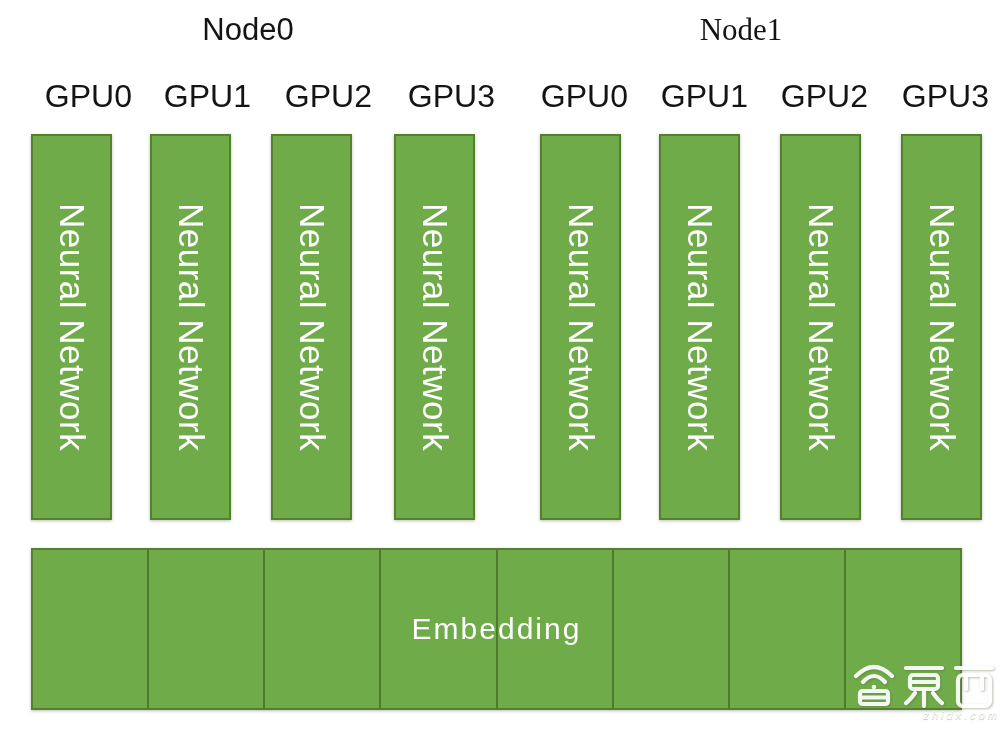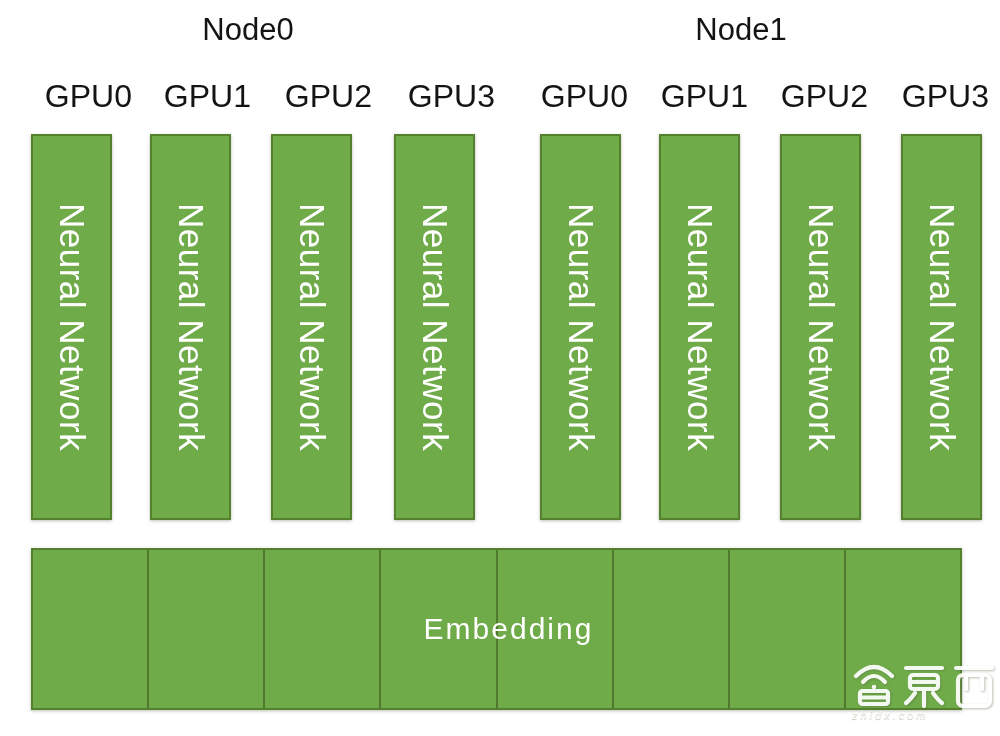--- a/index.html
+++ b/index.html
@@ -4,21 +4,21 @@
 <style>
   html,body{margin:0;padding:0;background:#ffffff;}
   body{width:1000px;height:736px;font-family:"Liberation Sans",sans-serif;}
   .canvas{position:relative;width:1000px;height:736px;background:#ffffff;overflow:hidden;}
 
   .node-label{
     position:absolute;top:12px;width:200px;line-height:36px;
     text-align:center;font-size:31px;color:#141414;
   }
   .nl0{left:148px;}
-  .nl1{left:641px;}
+  .nl1{left:641px;font-family:Liberation Serif, serif;}
 
   .gpu-label{
     position:absolute;top:78px;width:120px;line-height:36px;
     text-align:right;font-size:32px;color:#141414;
   }
   .gl0{left:12px;}  .gl1{left:131px;} .gl2{left:252px;} .gl3{left:375px;}
   .gl4{left:508px;} .gl5{left:628px;} .gl6{left:748px;} .gl7{left:869px;}
 
   .vbar{
     position:absolute;top:134px;width:81px;height:386px;box-sizing:border-box;
@@ -38,33 +38,33 @@
     position:absolute;left:31px;top:548px;width:931px;height:162px;box-sizing:border-box;
     background:#6fab49;border:2px solid #55812f;
     box-shadow:0 1px 3px rgba(100,115,90,0.45);
     display:flex;
   }
   .cell{flex:1 1 0;border-right:2px solid #4f7a2e;}
   .cell:last-child{border-right:none;}
   .embed-label{
     position:absolute;left:31px;top:548px;width:931px;height:162px;
     display:flex;align-items:center;justify-content:center;
-    font-size:30px;letter-spacing:2px;color:#ffffff;pointer-events:none;padding-left:12px;
+    font-size:30px;letter-spacing:2px;color:#ffffff;pointer-events:none;
   }
 
   .watermark{
     position:absolute;left:852px;top:656px;width:148px;height:70px;
   }
   .watermark svg{
     display:block;
     filter:drop-shadow(1px 1.5px 1px rgba(85,105,65,0.45));
     opacity:0.92;
   }
   .wm-site{
-    display:block;width:148px;margin-top:1px;text-align:left;
+    display:block;width:148px;margin-top:1px;text-align:right;
     font-size:11px;font-style:italic;letter-spacing:3px;
     color:rgba(255,255,255,0.85);
     text-shadow:0 1px 1px rgba(120,140,100,0.55);
     white-space:nowrap;
   }
 </style>
 </head>
 <body>
 
 <div class="canvas">

